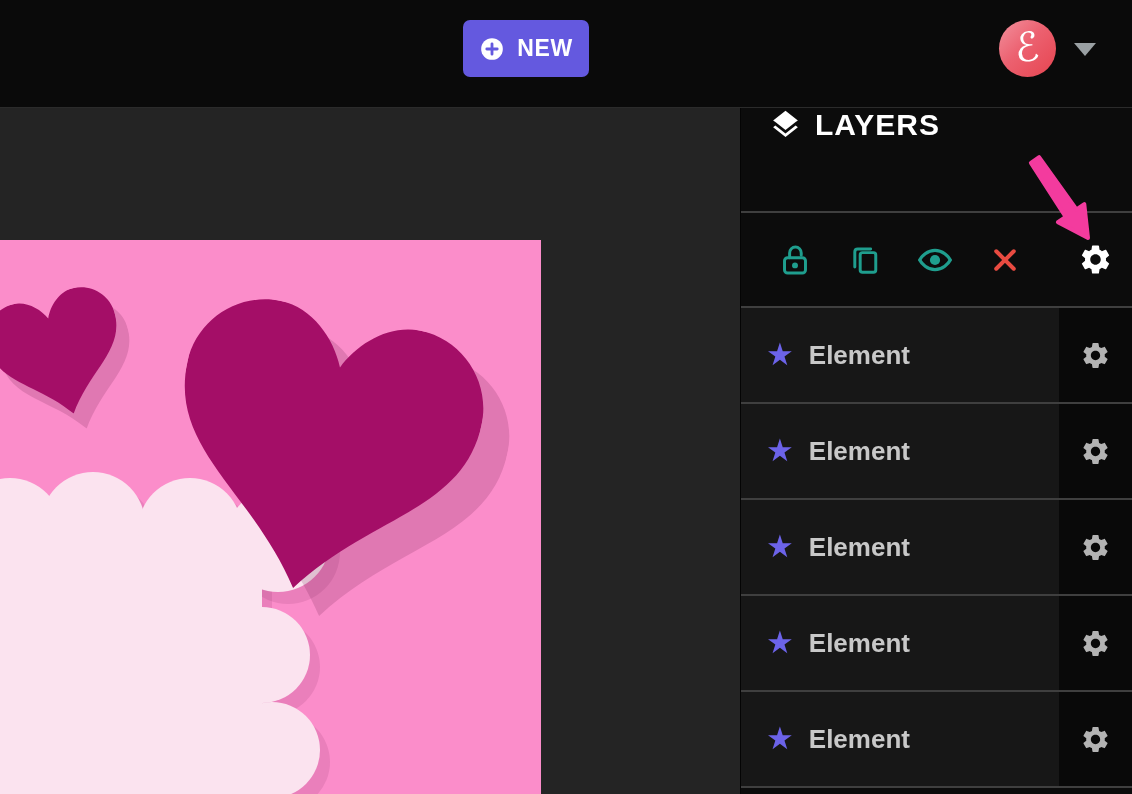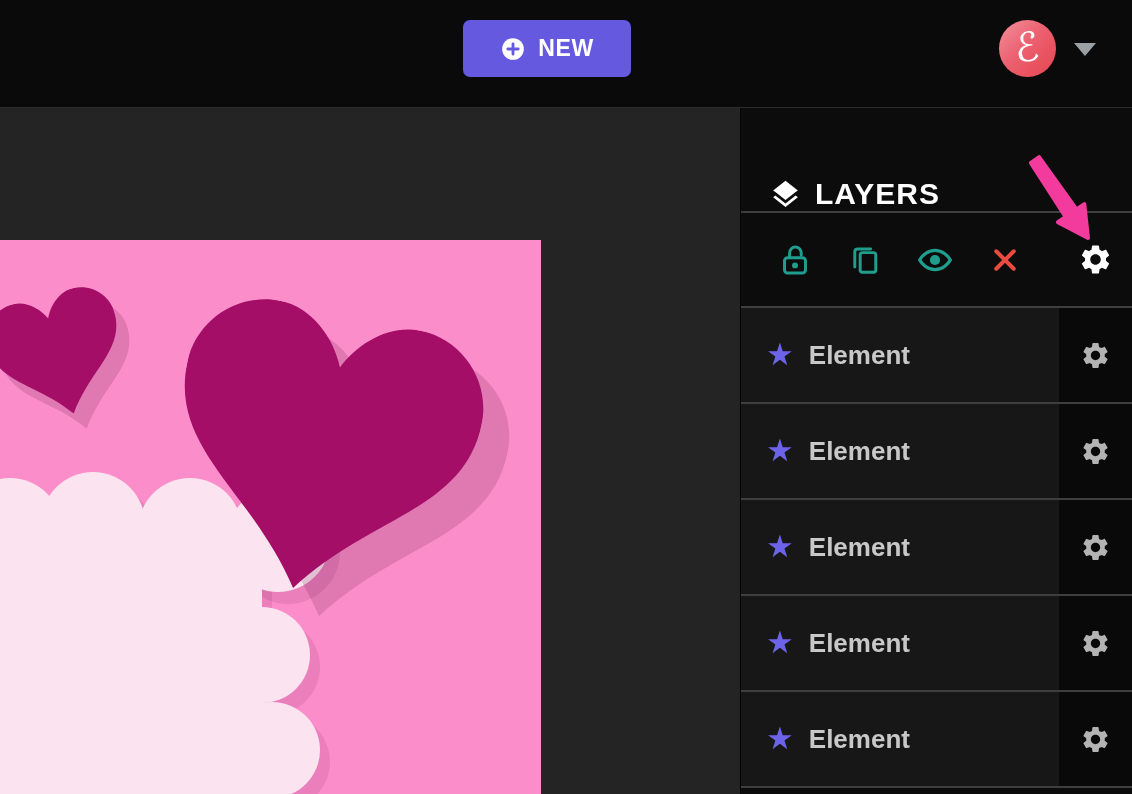--- a/index.html
+++ b/index.html
@@ -15,21 +15,21 @@
     position:absolute;left:0;top:0;width:1132px;height:108px;
     background:#0a0a0a;border-bottom:1px solid #2b2b2b;
   }
   .btn{
     position:absolute;top:20px;height:57px;border:none;border-radius:7px;
     background:#6459df;color:#fff;font-family:inherit;
     font-size:23px;font-weight:700;letter-spacing:.6px;
     display:flex;align-items:center;justify-content:center;gap:12px;
     cursor:pointer;padding:0 10px;
   }
-  #btn-new{left:463px;width:168px;}
+  #btn-new{left:463px;width:126px;}
   #btn-save{left:624px;width:352px;}
   .btn svg{display:block;}
   #avatar{
     position:absolute;left:999px;top:20px;width:57px;height:57px;border-radius:50%;
     background:linear-gradient(135deg,#f2919e 0%,#ec6170 45%,#e64450 100%);
     display:flex;align-items:center;justify-content:center;cursor:pointer;
   }
   #avatar .script{
     color:#fff;font-family:"DejaVu Sans","DejaVu Serif",sans-serif;
     font-size:40px;font-style:italic;line-height:1;transform:rotate(-6deg) translateY(-2px);
@@ -40,21 +40,21 @@
     border-top:13px solid #9aa0a3;
   }
   
   #workspace{position:absolute;left:0;top:108px;width:739px;height:686px;cursor:default;}
   
   #panel{
     position:absolute;left:740px;top:108px;width:392px;height:686px;
     background:#0b0b0b;border-left:1px solid #040404;
   }
   #panel-header{
-    height:103px;background:#0c0c0c;display:flex;align-items:flex-end;
+    height:103px;background:#0c0c0c;display:flex;align-items:flex-start;
     padding-left:28px;gap:13px;
   }
   #panel-title{color:#fff;font-size:30px;font-weight:800;letter-spacing:1px;}
   #layers-toolbar{
     height:95px;background:#0c0c0c;border-top:2px solid #3f3f3f;
     display:flex;align-items:stretch;
   }
   #toolbar-main{
     width:318px;display:flex;align-items:center;padding-left:36px;column-gap:34px;
   }

